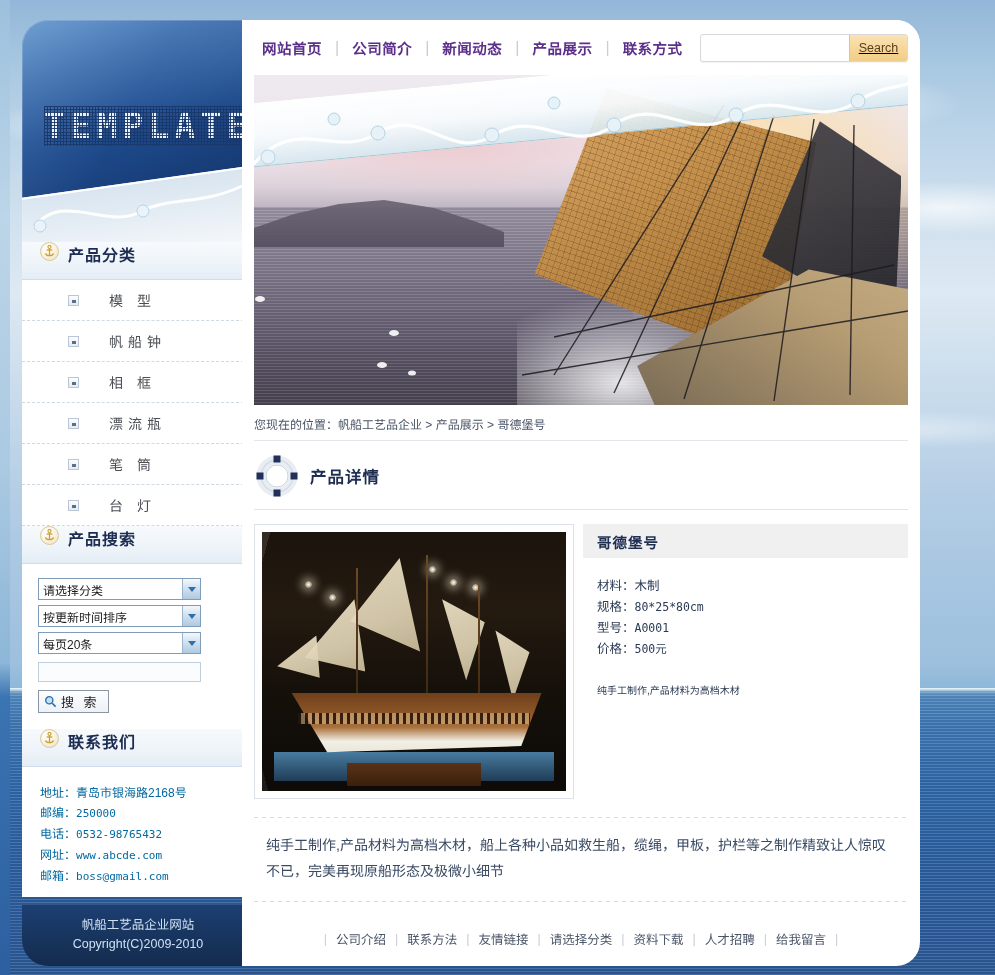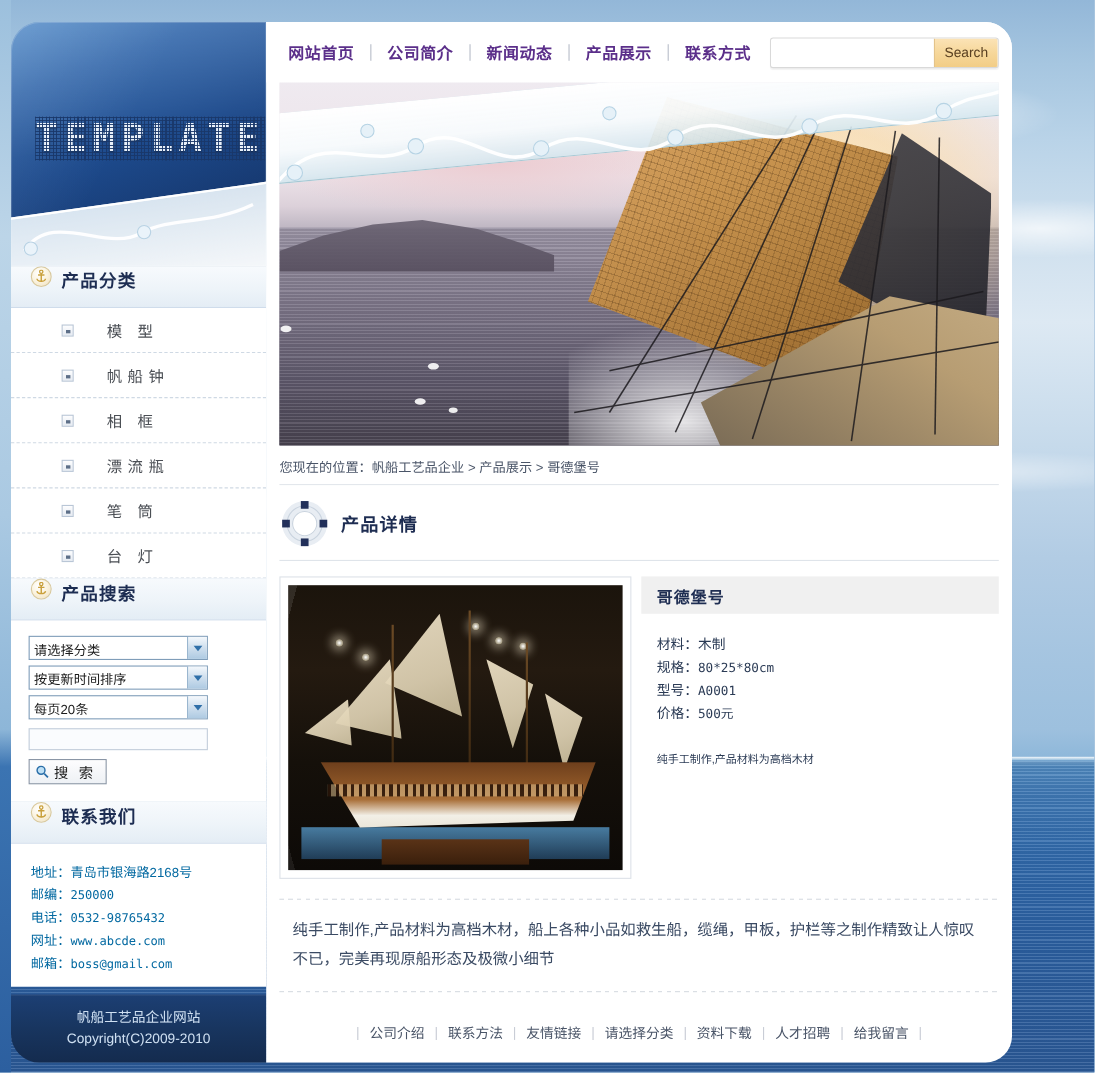--- a/index.html
+++ b/index.html
@@ -58,21 +58,21 @@
   }
 
   
   #shell {
     position: absolute; left: 10px; top: 20px;
     width: 910px; height: 946px;
   }
 
   
   #sidebar {
-    position: absolute; left: 0; top: 0;
+    position: absolute; left: 12px; top: 0;
     width: 232px; height: 946px;
   }
   #logo-panel {
     position: relative;
     width: 232px; height: 222px;
     border-top-left-radius: 26px;
     overflow: hidden;
     background:
       linear-gradient(118deg, rgba(255,255,255,.10) 0%, rgba(255,255,255,0) 45%),
       linear-gradient(160deg, #3f7ec2 0%, #2c62a8 22%, #1d4a8c 50%, #16386f 78%, #112c5a 100%);
@@ -244,20 +244,21 @@
   #topnav .nav-sep {
     color: #c9cdd6; margin: 0 13px; font-weight: 400;
   }
   #topnav .search-wrap {
     margin-left: auto; margin-right: 12px;
     display: flex; align-items: center;
     border: 1px solid #d9d9d9;
     border-radius: 3px; overflow: hidden;
     background: #fff;
     box-shadow: 0 1px 1px rgba(0,0,0,.05);
+    text-decoration: underline;
   }
   #topnav .search-input {
     width: 148px; height: 24px; border: 0; outline: 0;
     font-size: 12px; padding: 0 5px; background: #fff; color: #333;
   }
   #topnav .search-btn {
     width: 58px; height: 26px; border: 0; border-left: 1px solid #e3c38a;
     background: linear-gradient(to bottom, #fbe3b6 0%, #f6d79a 50%, #f2cd86 100%);
     color: #5a4021; font-size: 12.5px; cursor: pointer;
     font-family: "Liberation Sans", sans-serif;

